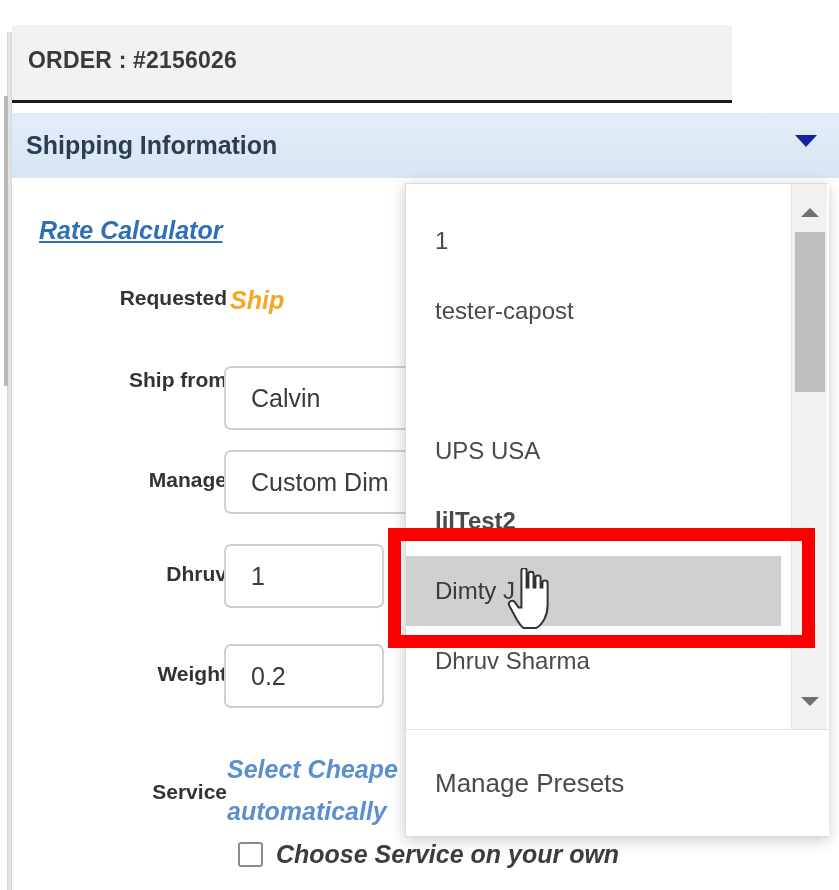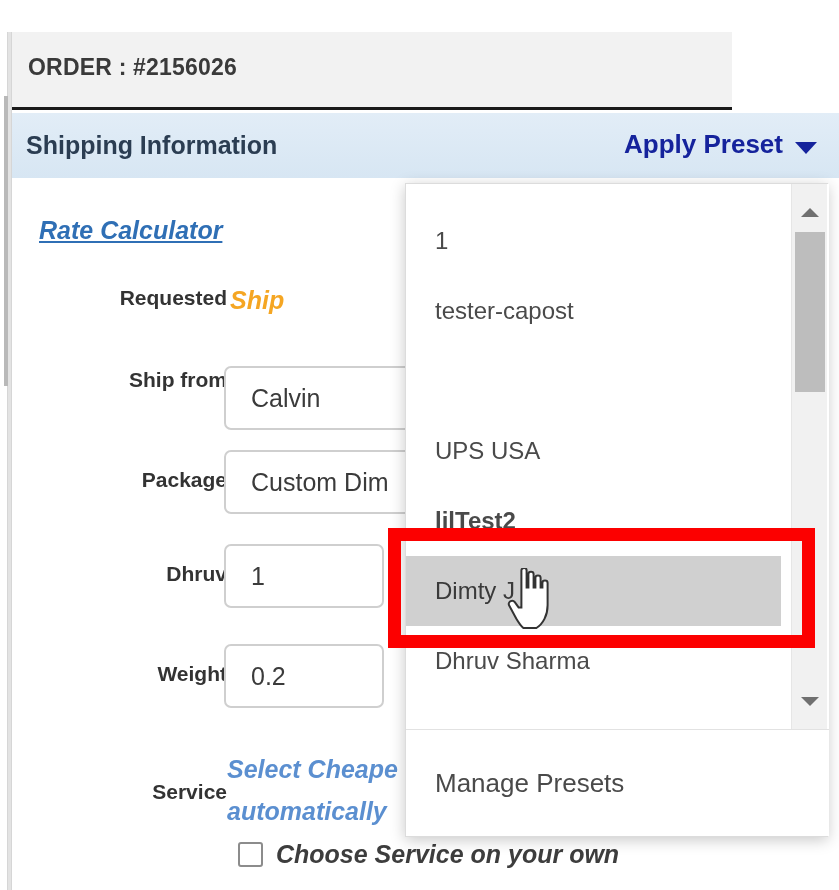--- a/index.html
+++ b/index.html
@@ -37,21 +37,21 @@
   .left-rail-dark::after{
     content:"";
     position:absolute;
     left:4px; top:0; width:4px; height:100%;
     background:#b9b9b9;
   }
 
   
   .order-band {
     position: absolute;
-    left: 12px; top: 32px;
+    left: 12px; top: 25px;
     width: 720px; height: 78px;
     background: #f2f2f2;
     border-bottom: 3px solid #1a1a1a;
   }
   .order-title {
     position: absolute;
     left: 16px; top: 22px;
     font-size: 23px;
     font-weight: 700;
     color: #3a3a3a;
@@ -298,41 +298,40 @@
   <div class="left-rail"></div>
   <div class="left-rail-dark"></div>
 
   <div class="order-band">
     <div class="order-title">ORDER : #2156026</div>
   </div>
 
   <div class="section-header">
     <div class="section-title">Shipping Information</div>
     <div class="apply-preset">
-      <span>Apply Preset</span>
       <span class="caret-down"></span>
     </div>
   </div>
 
   <div class="panel-body">
 
     <div class="rate-calc">Rate Calculator</div>
 
     <div class="row" style="top:108px;">
       <div class="row-label" style="top:0;">Requested</div>
       <div class="row-value-none" style="top:0;">Ship</div>
     </div>
 
     <div class="row" style="top:172px;">
       <div class="row-label" style="top:18px;">Ship from</div>
       <div class="field" style="top:16px;">Calvin</div>
     </div>
 
     <div class="row" style="top:272px;">
-      <div class="row-label" style="top:18px;">Package</div>
+      <div class="row-label" style="top:18px;">Manage</div>
       <div class="field" style="top:0;">Custom Dim</div>
     </div>
 
     <div class="row" style="top:366px;">
       <div class="row-label" style="top:18px;">Dhruv</div>
       <div class="field narrow" style="top:0;">1</div>
     </div>
 
     <div class="row" style="top:466px;">
       <div class="row-label" style="top:18px;">Weight</div>

